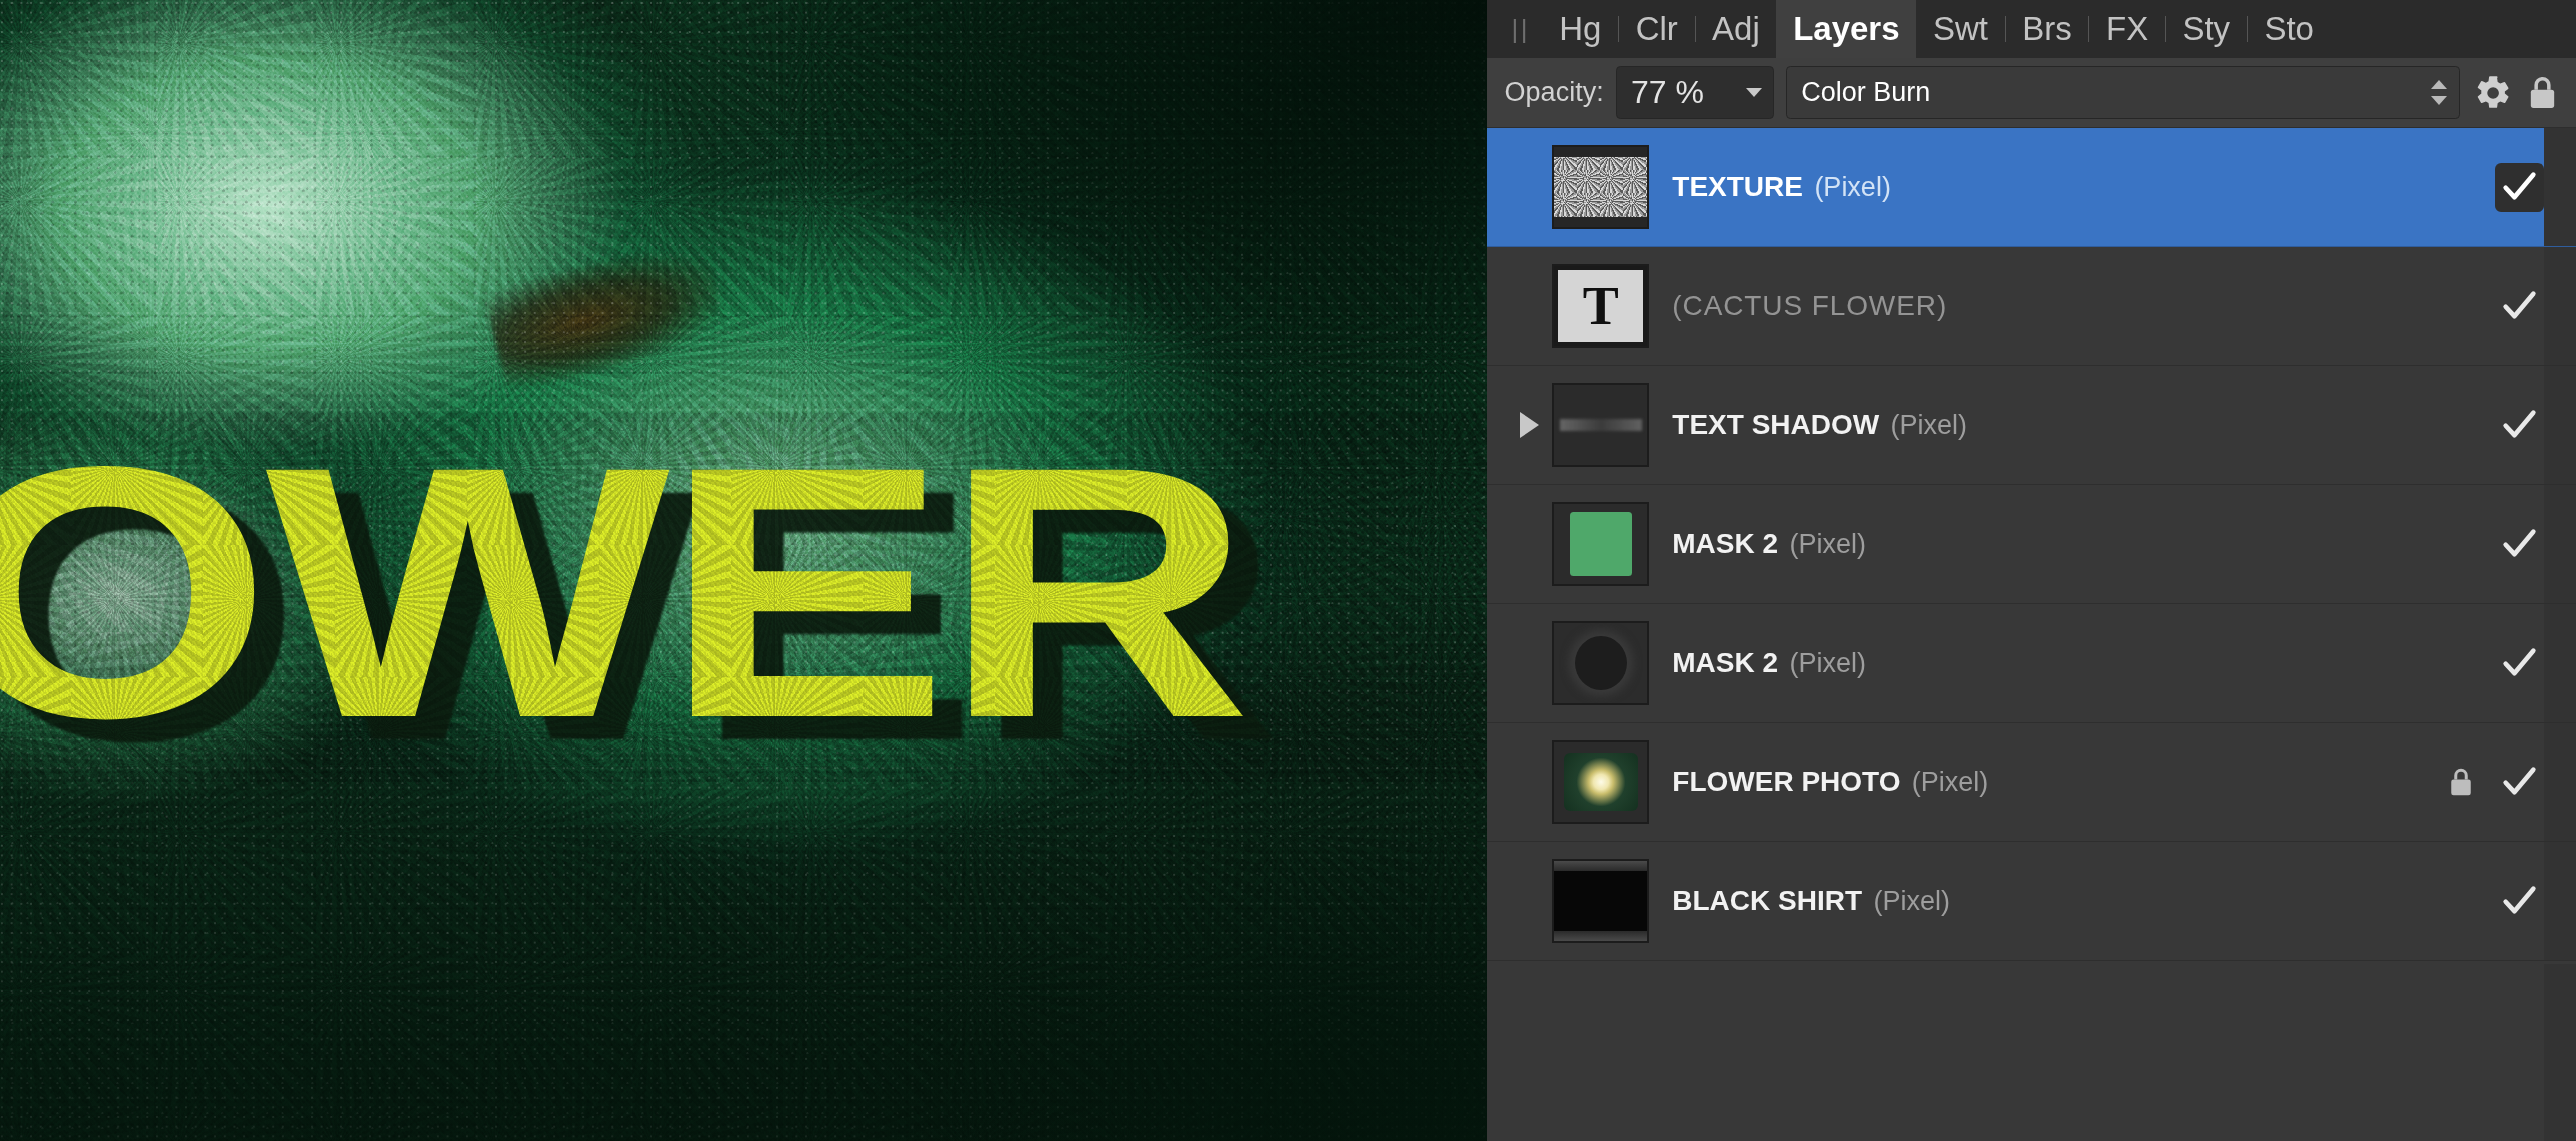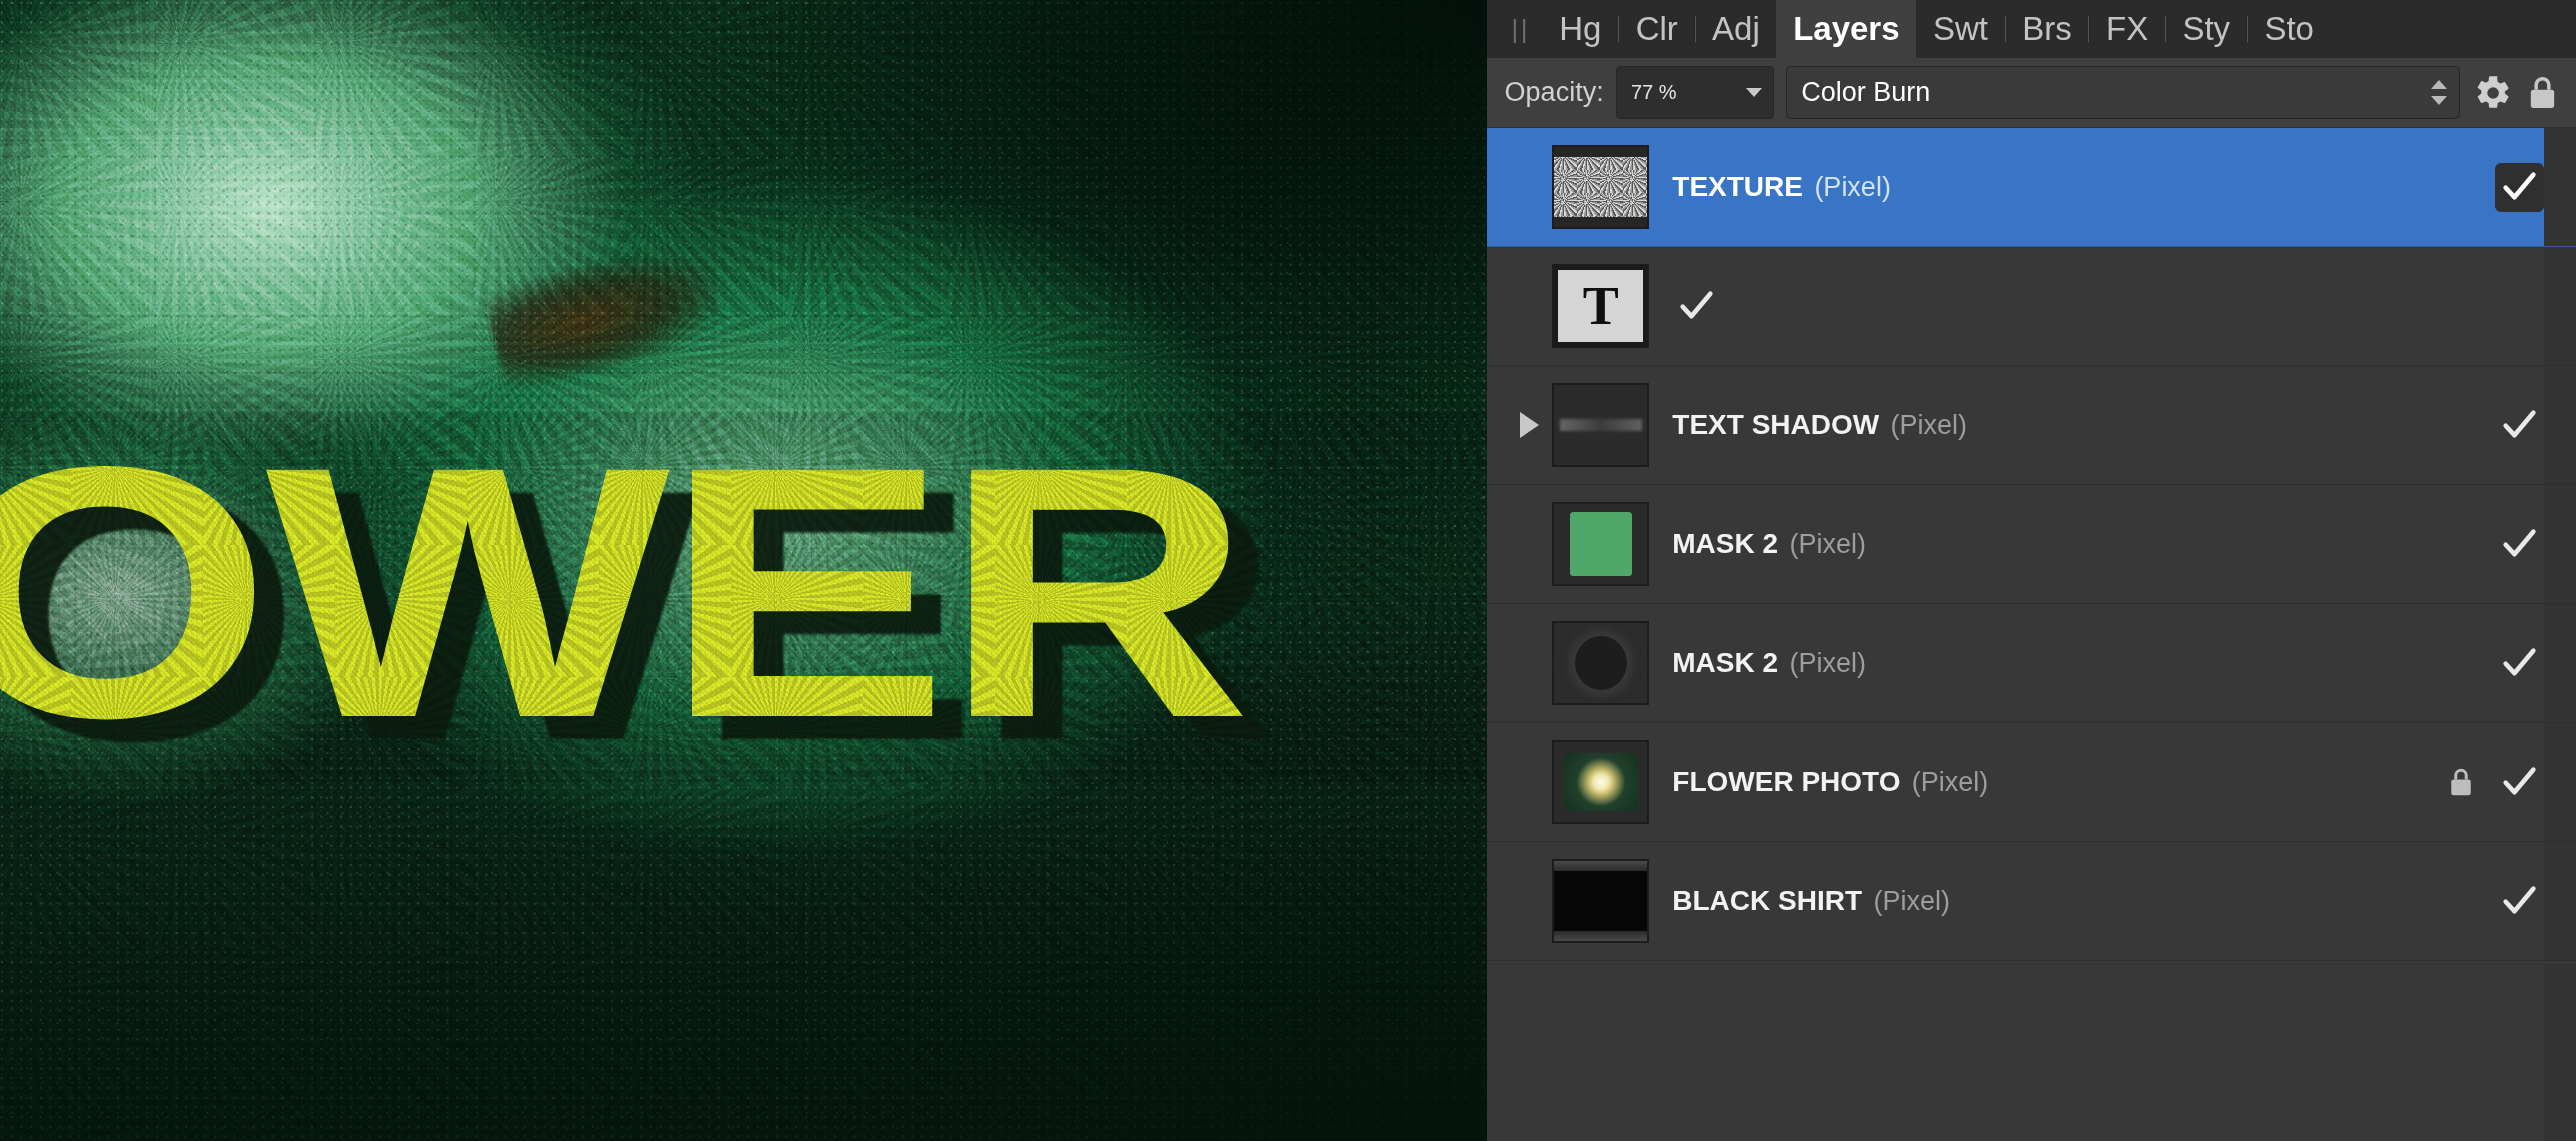--- a/index.html
+++ b/index.html
@@ -152,21 +152,21 @@
   }
   #opacity-field {
     display: flex; align-items: center; justify-content: space-between;
     width: 158px; height: 53px;
     background: #2e2e2e;
     border: 0.9px solid #262626;
     border-radius: 4.4px;
     padding: 0 10.5px 0 14px;
     cursor: pointer;
   }
-  #opacity-value { color: #e4e4e4; font-size: 20px; }
+  #opacity-value { color: #e4e4e4; font-size: 32px; }
   .caret-down {
     width: 0; height: 0;
     border-left: 8px solid transparent;
     border-right: 8px solid transparent;
     border-top: 9.7px solid #c9c9c9;
   }
   #blend-select {
     flex: 1 1 auto;
     height: 53px;
     background: #3a3a3a;
@@ -408,20 +408,24 @@
           </span>
         </div>
         <div class="panel-gutter"></div>
       </div>
 
       <div class="layer-row dim">
         <div class="expander"></div>
         <div class="thumb">
             <div class="thumb-text">T</div>
           </div>
+        <div class="layer-text">
+          <span class="layer-name">(CACTUS FLOWER)</span>
+          <span class="layer-kind"></span>
+        </div>
         <div class="layer-right">
           <span class="vis-check">
             <svg width="35" height="32" viewBox="0 0 24 22">
                 <path d="M2.5 11.5 L8.5 18 L21.5 2.5" stroke="#e8e8e8" stroke-width="3.2" fill="none" stroke-linecap="round" stroke-linejoin="round"></path>
               </svg>
           </span>
         </div>
         <div class="panel-gutter"></div>
       </div>
 

